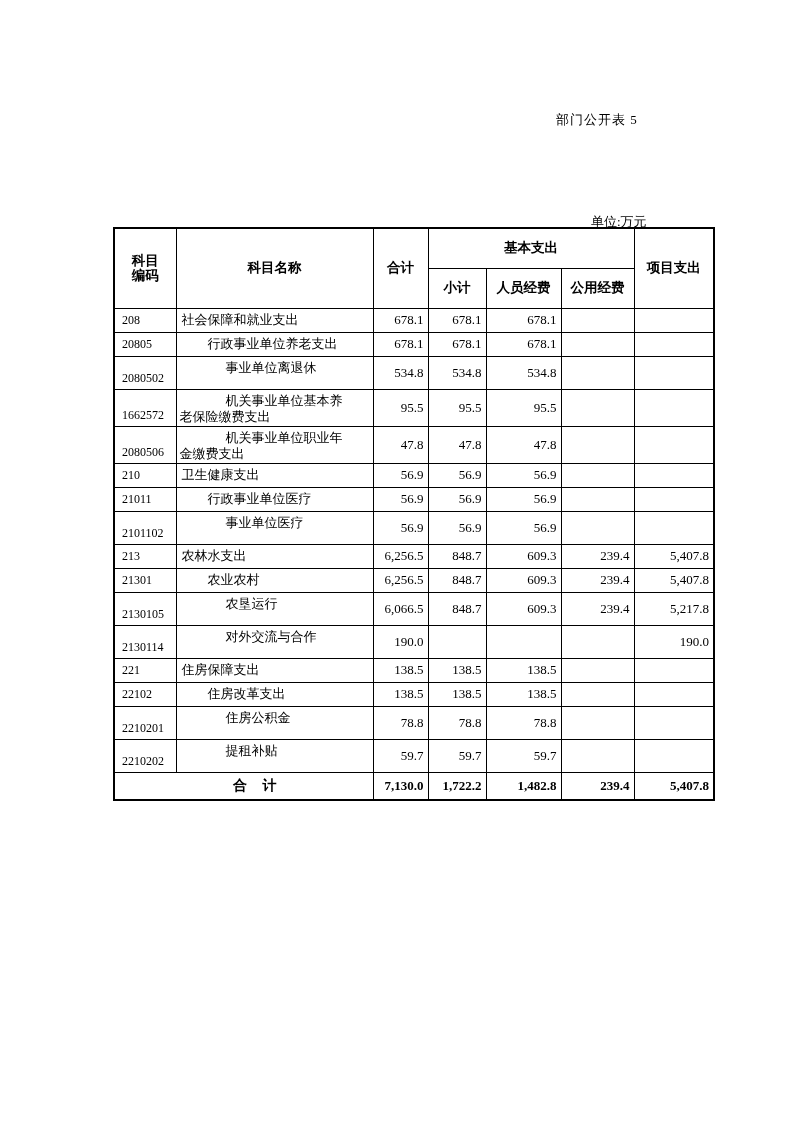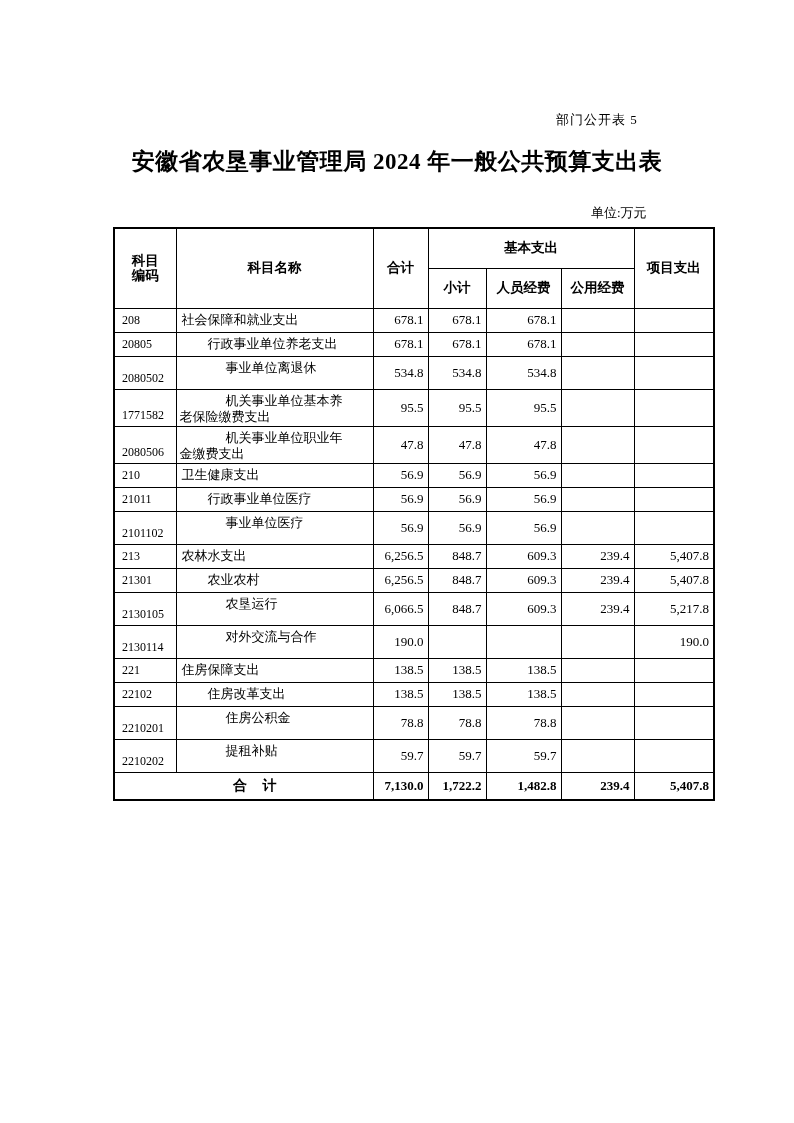--- a/index.html
+++ b/index.html
@@ -26,21 +26,21 @@
     width: 100%;
     text-align: center;
     font-size: 23px;
     font-weight: bold;
     letter-spacing: 0.5px;
     font-family: "Liberation Serif", serif;
   }
   .unit-label {
     position: absolute;
     left: 591px;
-    top: 204px;
+    top: 213px;
     font-size: 13px;
   }
   table.budget {
     position: absolute;
     left: 113px;
     top: 227px;
     width: 600px;
     border-collapse: collapse;
     table-layout: fixed;
     border: 2px solid #000;
@@ -114,21 +114,20 @@
     letter-spacing: 1px;
   }
 </style>
 </head>
 <body>
 
 <div class="page">
 
   <div class="corner-label">部门公开表 5</div>
 
-  <div class="doc-title">安徽省农垦事业管理局 2024 年一般公共预算支出表</div>
 
   <div class="unit-label">单位:万元</div>
 
   <table class="budget">
     <colgroup>
       <col style="width:62px">
       <col style="width:197px">
       <col style="width:55px">
       <col style="width:58px">
       <col style="width:75px">
@@ -176,21 +175,21 @@
         <tr class="row-tall">
           <td class="cell-code">2080502</td>
           <td class="cell-name lvl3">事业单位离退休</td>
           <td class="num">534.8</td>
           <td class="num">534.8</td>
           <td class="num">534.8</td>
           <td class="num"></td>
           <td class="num"></td>
         </tr>
         <tr class="row-tall">
-          <td class="cell-code">1771582</td>
+          <td class="cell-code">1662572</td>
           <td class="cell-name lvl3">机关事业单位基本养
 老保险缴费支出</td>
           <td class="num">95.5</td>
           <td class="num">95.5</td>
           <td class="num">95.5</td>
           <td class="num"></td>
           <td class="num"></td>
         </tr>
         <tr class="row-tall">
           <td class="cell-code">2080506</td>

